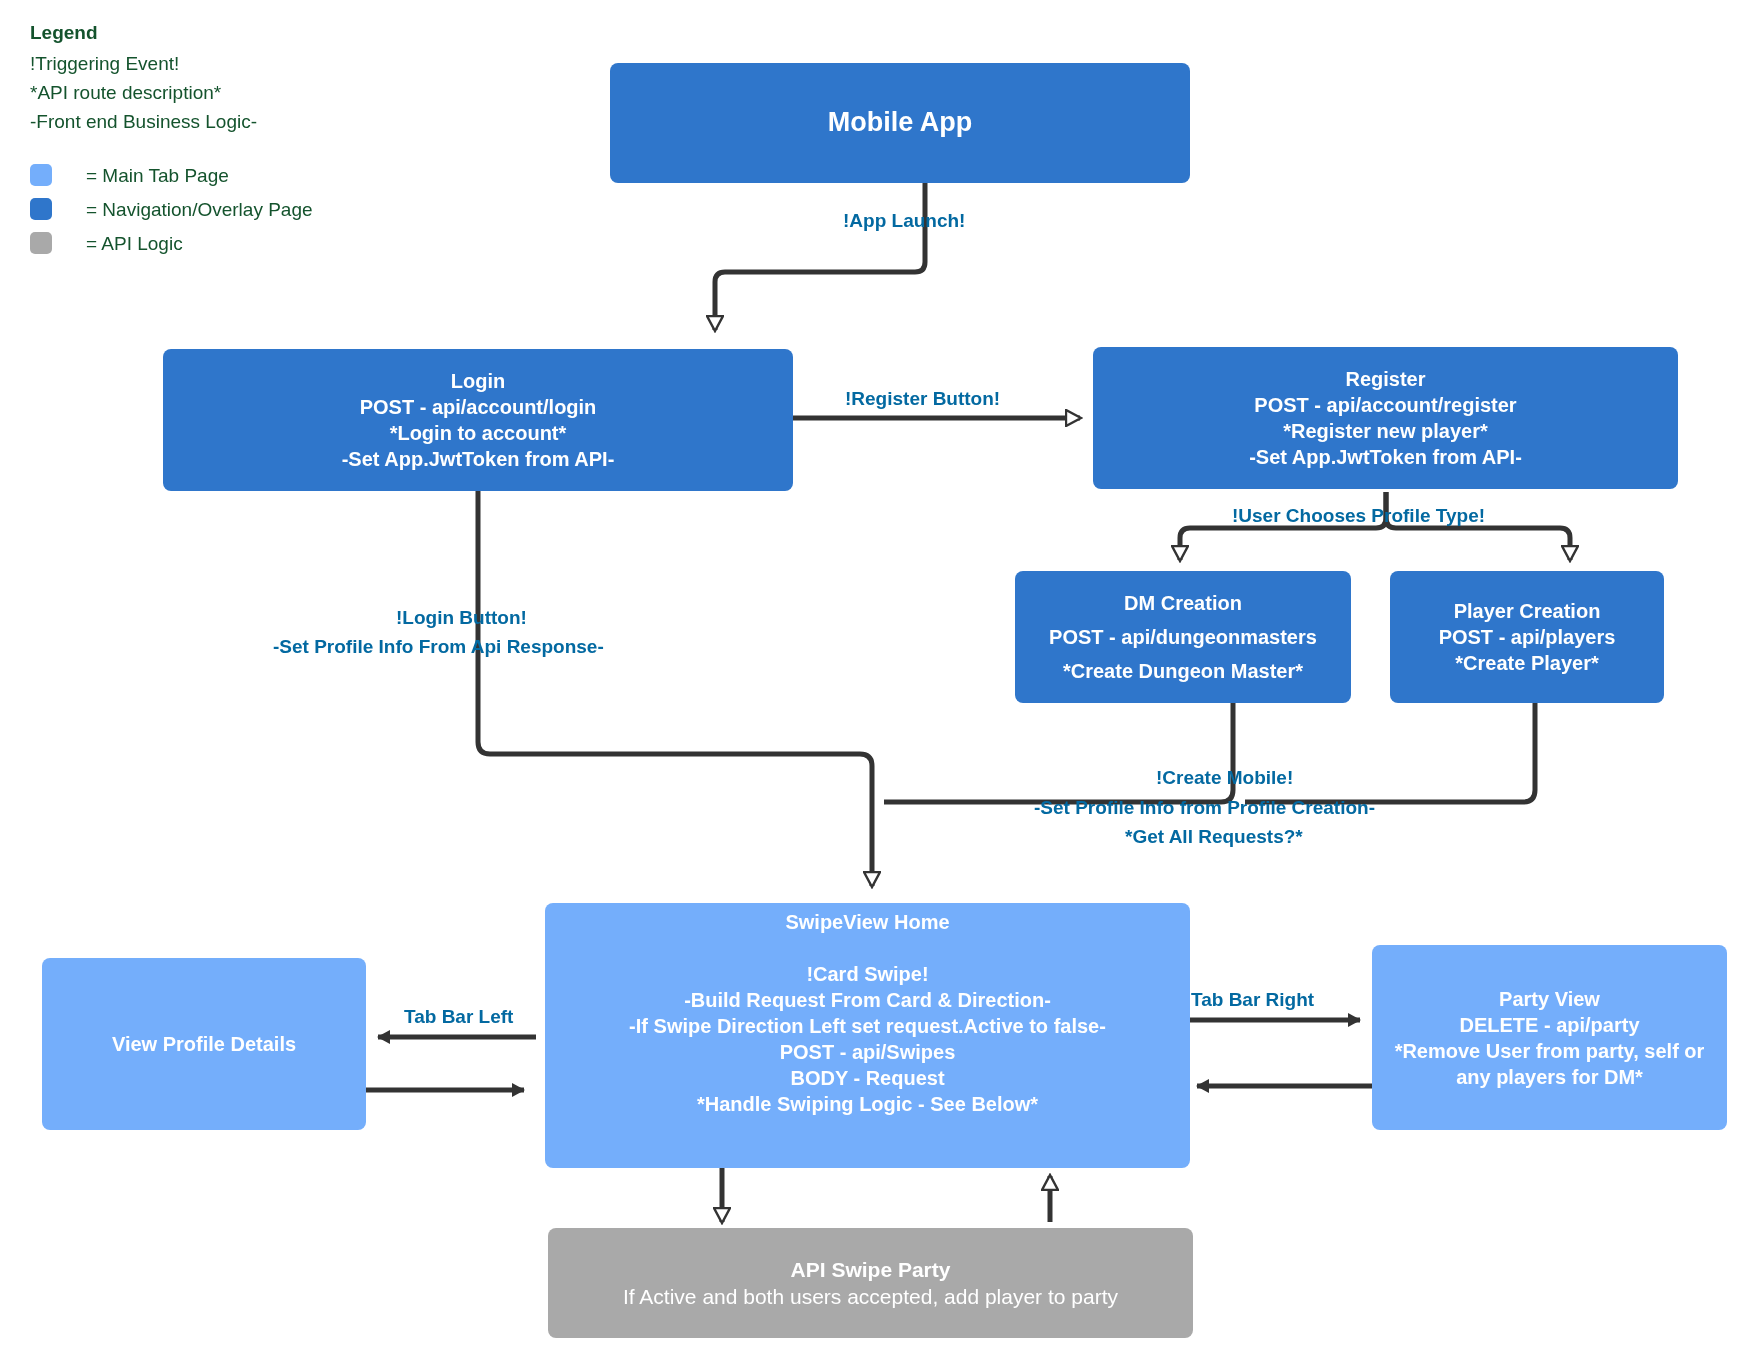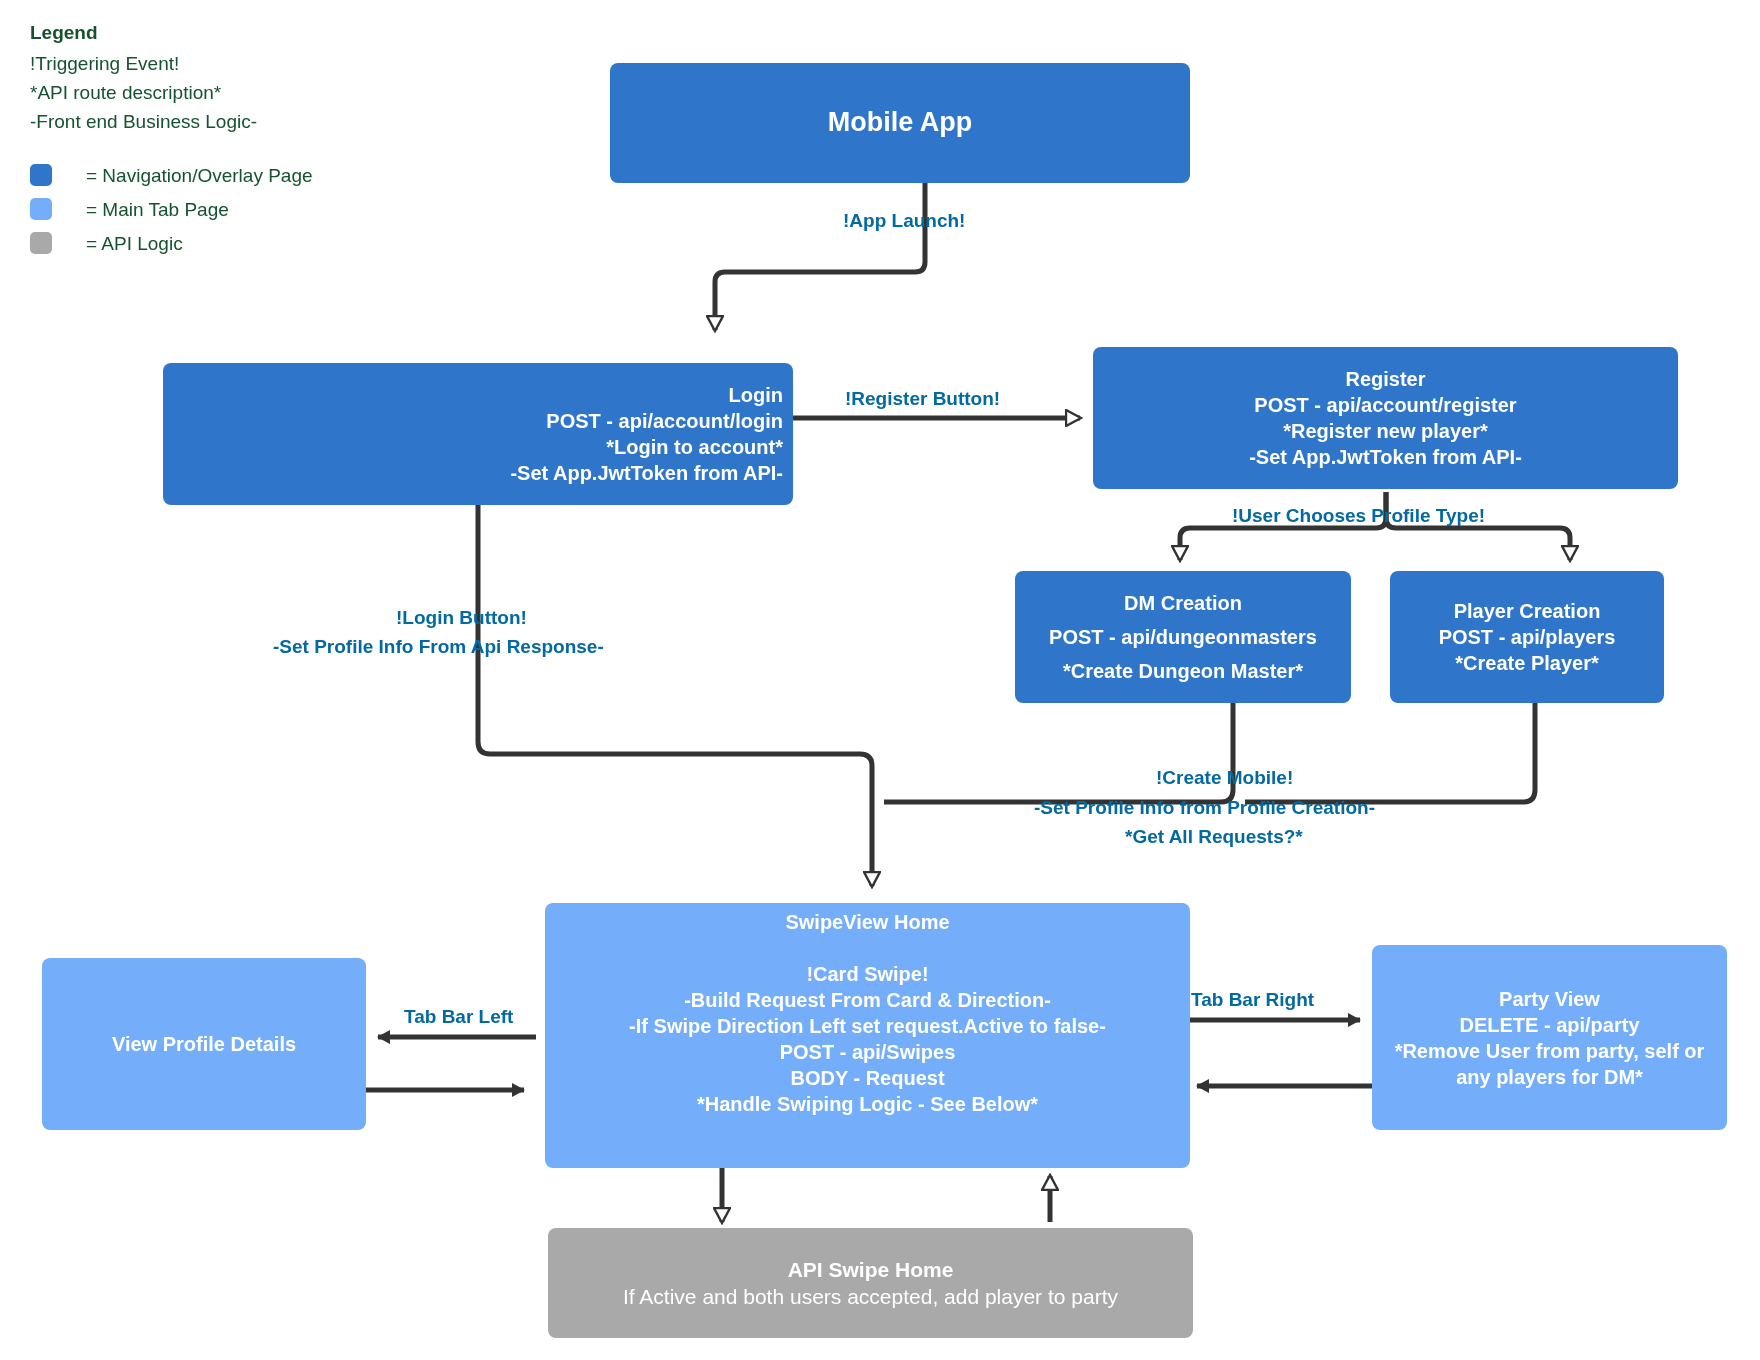--- a/index.html
+++ b/index.html
@@ -127,39 +127,39 @@
   </svg>
 
   <div id="legend">
     <div class="legend-title">Legend</div>
     <div class="legend-note">!Triggering Event!</div>
     <div class="legend-note">*API  route description*</div>
     <div class="legend-note">-Front end Business Logic-</div>
 
     <div class="swatch-rows">
       <div class="swatch-row">
+        <span class="swatch" style="background:#74aefb"></span>
+        <span class="swatch-label">= Main Tab Page</span>
+      </div>
+      <div class="swatch-row">
         <span class="swatch" style="background:#2f76cb"></span>
         <span class="swatch-label">= Navigation/Overlay Page</span>
-      </div>
-      <div class="swatch-row">
-        <span class="swatch" style="background:#74aefb"></span>
-        <span class="swatch-label">= Main Tab Page</span>
       </div>
       <div class="swatch-row">
         <span class="swatch" style="background:#a9a9a9"></span>
         <span class="swatch-label">= API Logic</span>
       </div>
     </div>
   </div>
 
   <div class="node nav" style="left:610px; top:63px; width:580px; height:120px; font-size:27px;">
     <span class="line">Mobile App</span>
   </div>
 
-  <div class="node nav" style="left:163px; top:363px; width:630px; height:142px; font-size:20px;align-items:flex-end;">
+  <div class="node nav" style="left:163px; top:349px; width:630px; height:142px; font-size:20px;">
     <span class="line">Login</span>
     <span class="line">POST - api/account/login</span>
     <span class="line">*Login to account*</span>
     <span class="line">-Set App.JwtToken from API-</span>
   </div>
 
   <div class="node nav" style="left:1093px; top:347px; width:585px; height:142px; font-size:20px;">
     <span class="line">Register</span>
     <span class="line">POST - api/account/register</span>
     <span class="line">*Register new player*</span>
@@ -194,21 +194,21 @@
   </div>
 
   <div class="node main" style="left:1372px; top:945px; width:355px; height:185px; font-size:20px;">
     <span class="line">Party View</span>
     <span class="line">DELETE - api/party</span>
     <span class="line">*Remove User from party, self or</span>
     <span class="line">any players for DM*</span>
   </div>
 
   <div class="node api" style="left:548px; top:1228px; width:645px; height:110px; font-size:21px;">
-    <span class="line title">API Swipe Home</span>
+    <span class="line title">API Swipe Party</span>
     <span class="line">If Active and both users accepted, add player to party</span>
   </div>
 
   <div class="elabel" style="left:843px; top:208px;">!App Launch!</div>
 
   <div class="elabel" style="left:845px; top:386px;">!Register Button!</div>
 
   <div class="elabel" style="left:1232px; top:503px;">!User Chooses Profile Type!</div>
 
   <div class="elabel" style="left:396px; top:605px;">!Login Button!</div>

